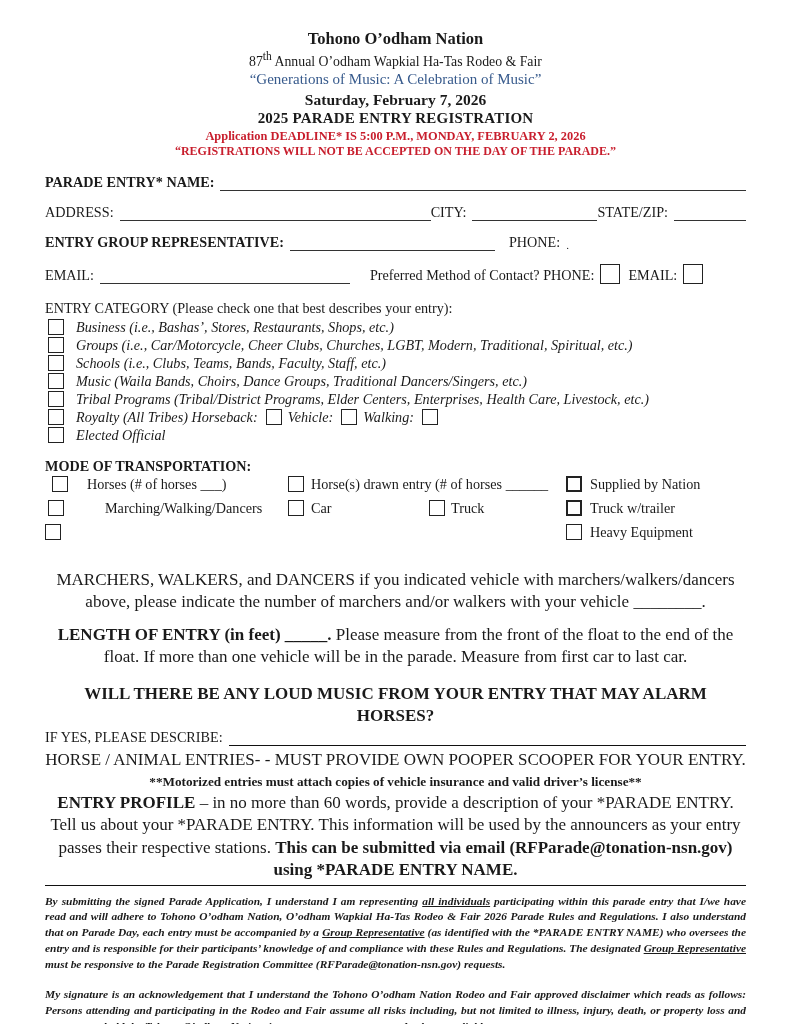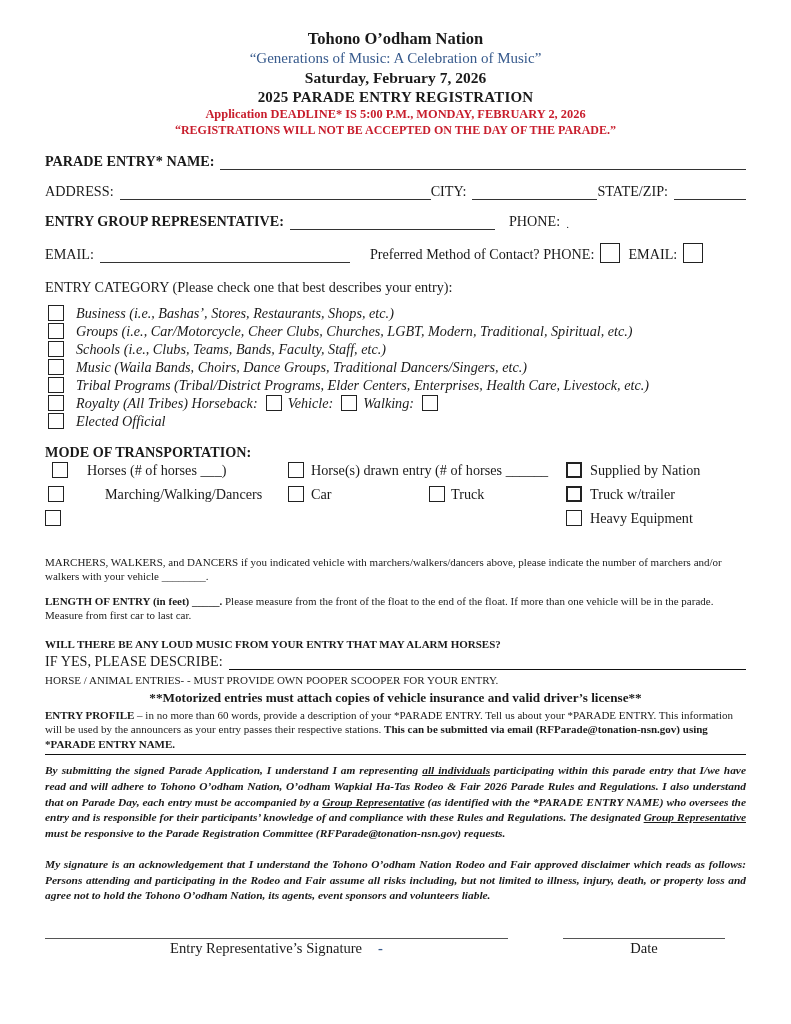--- a/index.html
+++ b/index.html
@@ -30,34 +30,34 @@
   .b{font-weight:bold;}
   .line{border-bottom:1.4px solid #333;height:17px;display:inline-block;}
   .grow{flex:1 1 auto;}
   .cb{display:inline-block;width:16px;height:16px;border:1.6px solid #222;background:#fff;vertical-align:-3px;}
   .cb.big{width:20px;height:20px;border-width:1.9px;vertical-align:-5px;}
   .cb.bold{border-width:2.6px;}
   .tinymark{font-size:11px;vertical-align:baseline;}
 
   
   .cat{margin-top:16px;font-size:14.2px;}
-  .cat .ctitle{margin-bottom:9px;}
+  .cat .ctitle{margin-bottom:2px;}
   .crow{display:flex;align-items:center;margin:1px 0 1px 3px;line-height:17px;}
   .crow .cb{flex:0 0 auto;margin-right:12px;}
   .crow .inlinecb{margin:0 6px 0 8px;}
   .crow span{white-space:nowrap;font-style:italic;}
 
   
   .transport{margin-top:14px;font-size:14.2px;}
   .ttitle{font-weight:bold;margin-bottom:0;}
   .trow{position:relative;height:24px;}
   .trow .abs{position:absolute;top:1px;white-space:nowrap;}
 
   
-  .para{font-size:11px;line-height:1.32;margin-top:16px;}
+  .para{font-size:17px;line-height:1.32;margin-top:16px;text-align:center;}
   .tight{margin-top:10px;}
   .nomargin{margin-top:0;}
   .ifyes{display:flex;align-items:flex-end;font-size:14.2px;margin-top:2px;}
   .ifyes .line{border-bottom:1.7px solid #111;}
   .center{text-align:center;font-weight:bold;font-size:13.2px;margin-top:2px;}
   .profile{border-bottom:1.6px solid #111;padding-bottom:3px;}
 
   
   .legal{font-size:11.4px;font-weight:bold;font-style:italic;line-height:1.38;text-align:justify;margin-top:8px;}
   .legal + .legal{margin-top:15px;}
@@ -76,20 +76,21 @@
   .siglbls .r{width:162px;text-align:center;}
   .bluedash{color:var(--blue);margin-left:16px;font-weight:bold;}
 </style>
 </head>
 <body>
 
 <div class="page">
 
   <div class="hdr">
     <div class="org">Tohono O’odham Nation</div>
+    <div class="annual"><span>87</span><sup>th</sup><span> Annual O’odham Wapkial Ha-Tas Rodeo &amp; Fair</span></div>
     <div class="theme">“Generations of Music: A Celebration of Music”</div>
     <div class="date">Saturday, February 7, 2026</div>
     <div class="ftitle">2025 PARADE ENTRY REGISTRATION</div>
     <div class="red1">Application DEADLINE* IS 5:00 P.M., MONDAY, FEBRUARY 2, 2026</div>
     <div class="red2">“REGISTRATIONS WILL NOT BE ACCEPTED ON THE DAY OF THE PARADE.”</div>
   </div>
 
   <div class="rows">
     <div class="frow">
       <span class="lbl b">PARADE ENTRY* NAME:</span>

